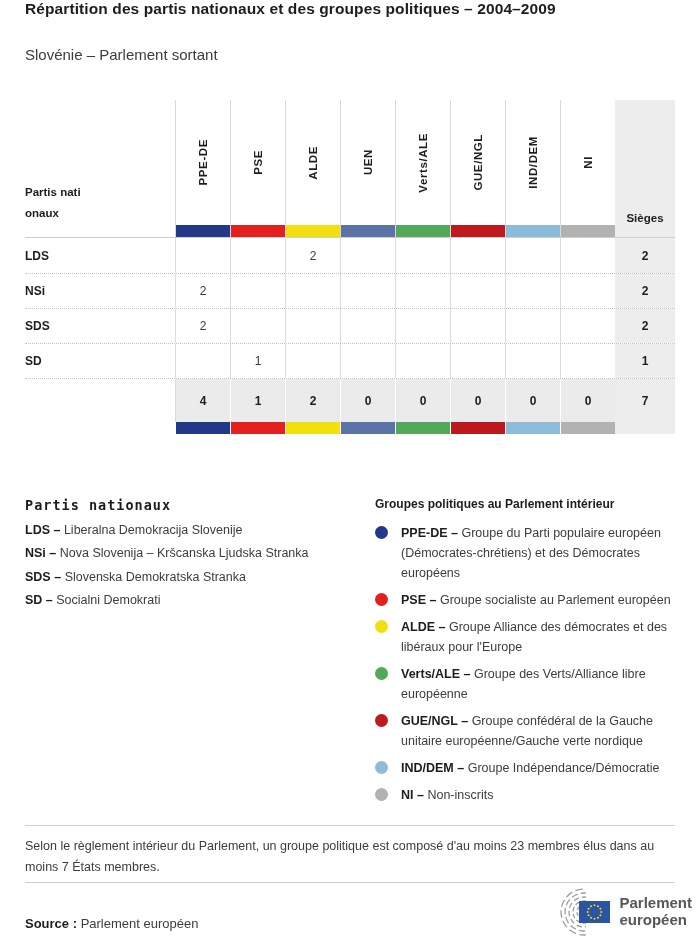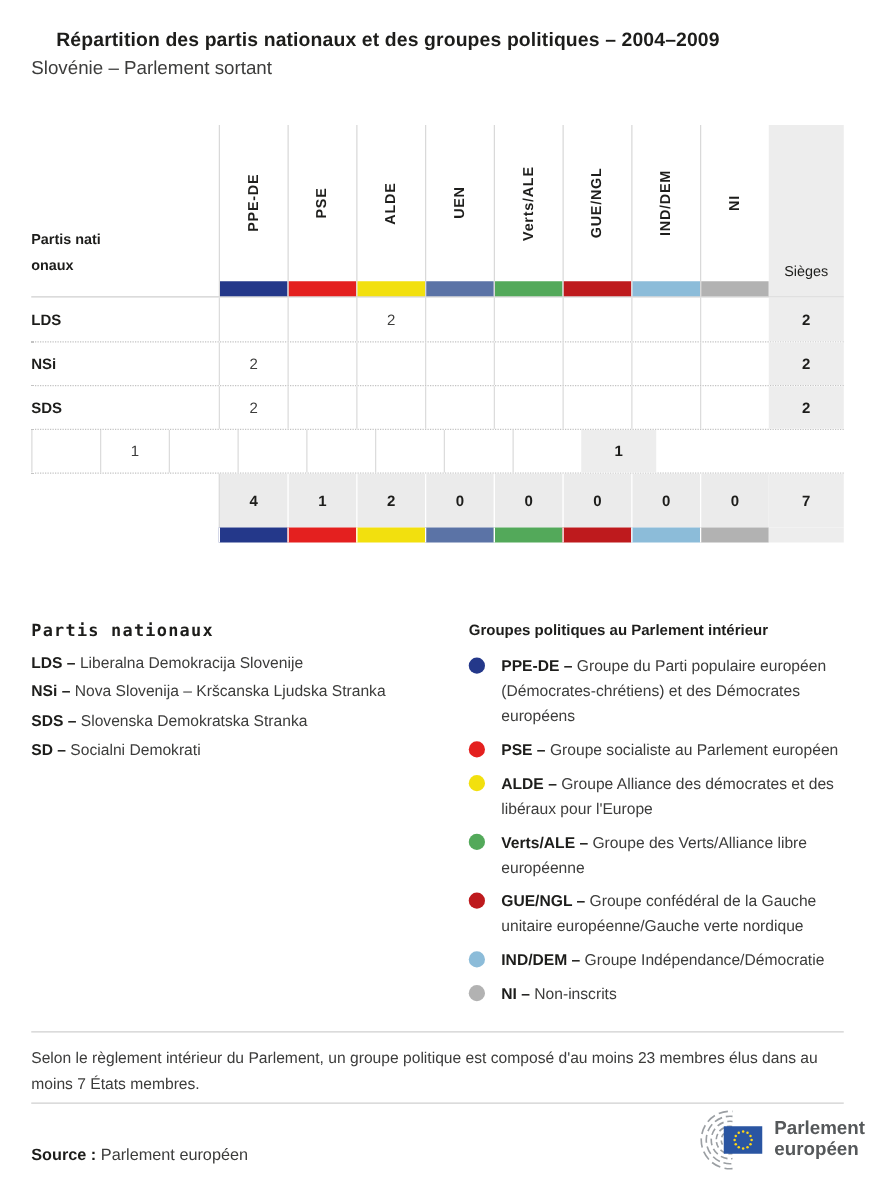--- a/index.html
+++ b/index.html
@@ -7,21 +7,21 @@
   body {
     width: 700px; height: 950px;
     position: relative;
     font-family: "Liberation Sans", sans-serif;
     color: #2a2a2a;
     overflow: hidden;
   }
   .abs { position: absolute; }
 
   
-  .title { top: 24px; left: 25px; font-size: 15.5px; font-weight: bold; color: #1d1d1b; letter-spacing: 0.1px; margin-left: 20px; }
+  .title { top: 0; left: 25px; font-size: 15.5px; font-weight: bold; color: #1d1d1b; letter-spacing: 0.1px; }
   .subtitle { top: 46px; left: 25px; font-size: 15px; color: #3c3c3b; }
 
   
   .tbl { top: 100px; left: 25px; width: 650px; font-size: 12px; }
   .trow { display: flex; }
   .cell { flex: 0 0 auto; }
   .c-party  { width: 150px; }
   .c-group  { width: 55px; }
   .c-sieges { width: 60px; }
 
@@ -34,21 +34,21 @@
     white-space: nowrap;
   }
   .hbar { height: 12px; width: 100%; }
   .partylabel-wrap { display: flex; align-items: flex-end; height: 100%; padding-bottom: 13px; }
   .partylabel {
     width: 60px; font-size: 11.5px; font-weight: bold; color: #1d1d1b;
     line-height: 21px; word-break: break-all;
   }
   .thead .c-sieges {
     background: #ededed; display: flex; align-items: flex-end; justify-content: center;
-    padding-bottom: 13px; font-size: 11.5px; font-weight: normal; color: #1d1d1b;
+    padding-bottom: 13px; font-size: 11.5px; font-weight: bold; color: #1d1d1b;
   }
 
   .tbody .trow { height: 35px; align-items: stretch; }
   .tbody .trow + .trow { border-top: 1px dotted #c3c3c3; }
   .tbody .c-party { display: flex; align-items: center; font-weight: bold; color: #1d1d1b; font-size: 12px; }
   .tbody .c-group { display: flex; align-items: center; justify-content: center; color: #3c3c3b; border-left: 1px solid #dcdcdc; }
   .tbody .c-sieges { display: flex; align-items: center; justify-content: center; background: #ededed; font-weight: bold; color: #1d1d1b; }
 
   .ttotal { height: 44px; border-top: 1px dotted #c3c3c3; }
   .ttotal .c-group {
@@ -186,20 +186,21 @@
       <div class="cell c-group"></div>
       <div class="cell c-group"></div>
       <div class="cell c-group"></div>
       <div class="cell c-group"></div>
       <div class="cell c-group"></div>
       <div class="cell c-group"></div>
       <div class="cell c-group"></div>
       <div class="cell c-sieges">2</div>
     </div>
     <div class="trow">
+      <div class="cell c-party">SD</div>
       <div class="cell c-group"></div>
       <div class="cell c-group">1</div>
       <div class="cell c-group"></div>
       <div class="cell c-group"></div>
       <div class="cell c-group"></div>
       <div class="cell c-group"></div>
       <div class="cell c-group"></div>
       <div class="cell c-group"></div>
       <div class="cell c-sieges">1</div>
     </div>

